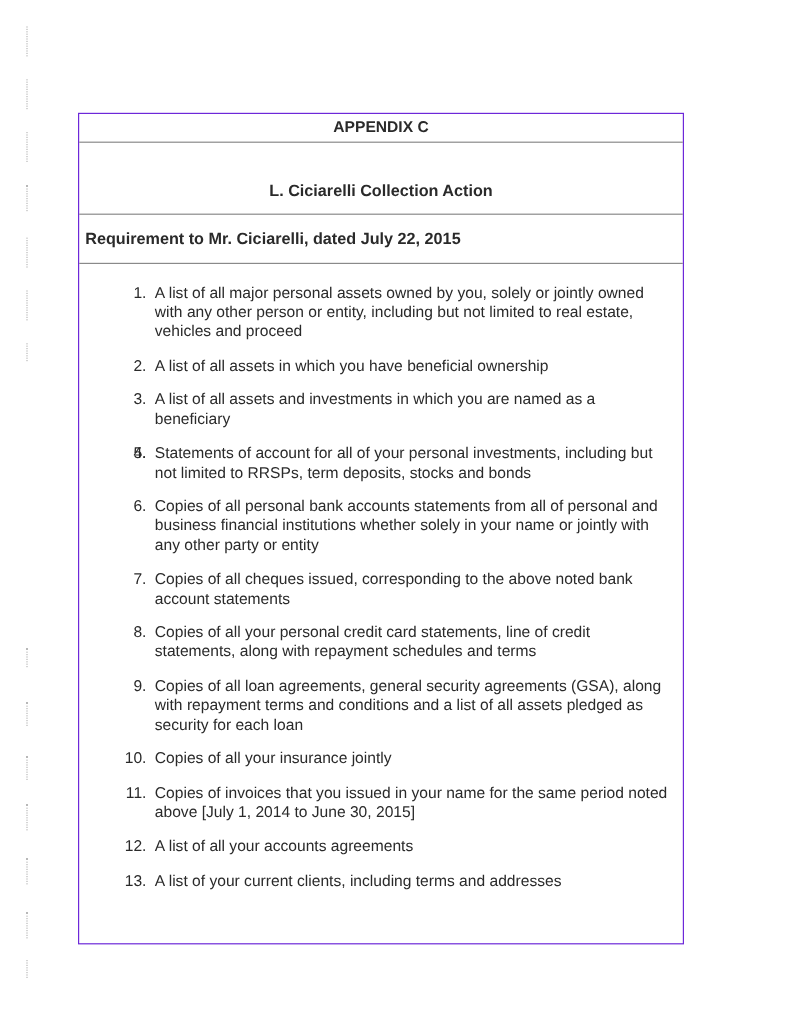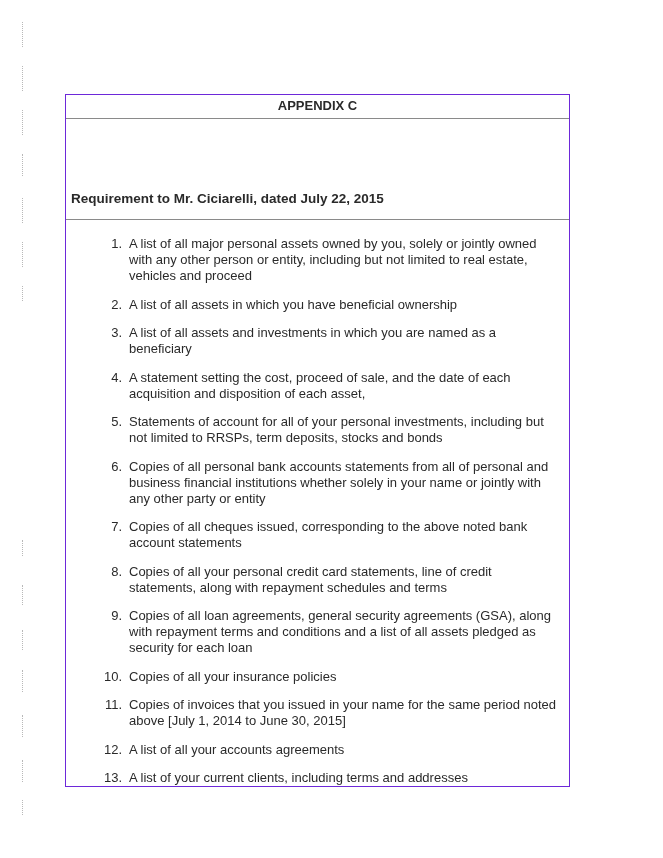--- a/index.html
+++ b/index.html
@@ -114,38 +114,38 @@
   <div class="mark" style="top:565px;height:20px;"></div>
   <div class="mark" style="top:610px;height:20px;"></div>
   <div class="mark" style="top:650px;height:22px;"></div>
   <div class="mark" style="top:695px;height:22px;"></div>
   <div class="mark" style="top:740px;height:22px;"></div>
   <div class="mark" style="top:780px;height:15px;"></div>
 </div>
 
 <div class="doc-table">
   <div class="row row-appendix">APPENDIX C</div>
+  <div class="row row-title">L. Ciciarelli Collection Action</div>
   <div class="row row-requirement">Requirement to Mr. Ciciarelli, dated July 22, 2015</div>
   <div class="list-area">
     <ol class="list">
       <li class="item">
           <span class="item-num">1.</span>
           <span class="item-text">A list of all major personal assets owned by you, solely or jointly owned with any other person or entity, including but not limited to real estate, vehicles and proceed</span>
         </li>
       <li class="item">
           <span class="item-num">2.</span>
           <span class="item-text">A list of all assets in which you have beneficial ownership</span>
         </li>
       <li class="item">
           <span class="item-num">3.</span>
           <span class="item-text">A list of all assets and investments in which you are named as a beneficiary</span>
         </li>
       <li class="item">
           <span class="item-num">4.</span>
-          <span class="item-text">A statement setting the cost, proceed of sale, and the date of each acquisition and disposition of each asset,</span>
         </li>
       <li class="item">
           <span class="item-num">5.</span>
           <span class="item-text">Statements of account for all of your personal investments, including but not limited to RRSPs, term deposits, stocks and bonds</span>
         </li>
       <li class="item">
           <span class="item-num">6.</span>
           <span class="item-text">Copies of all personal bank accounts statements from all of personal and business financial institutions whether solely in your name or jointly with any other party or entity</span>
         </li>
       <li class="item">
@@ -155,21 +155,21 @@
       <li class="item">
           <span class="item-num">8.</span>
           <span class="item-text">Copies of all your personal credit card statements, line of credit statements, along with repayment schedules and terms</span>
         </li>
       <li class="item">
           <span class="item-num">9.</span>
           <span class="item-text">Copies of all loan agreements, general security agreements (GSA), along with repayment terms and conditions and a list of all assets pledged as security for each loan</span>
         </li>
       <li class="item">
           <span class="item-num">10.</span>
-          <span class="item-text">Copies of all your insurance policies</span>
+          <span class="item-text">Copies of all your insurance jointly</span>
         </li>
       <li class="item">
           <span class="item-num">11.</span>
           <span class="item-text">Copies of invoices that you issued in your name for the same period noted above [July 1, 2014 to June 30, 2015]</span>
         </li>
       <li class="item">
           <span class="item-num">12.</span>
           <span class="item-text">A list of all your accounts agreements</span>
         </li>
       <li class="item">

